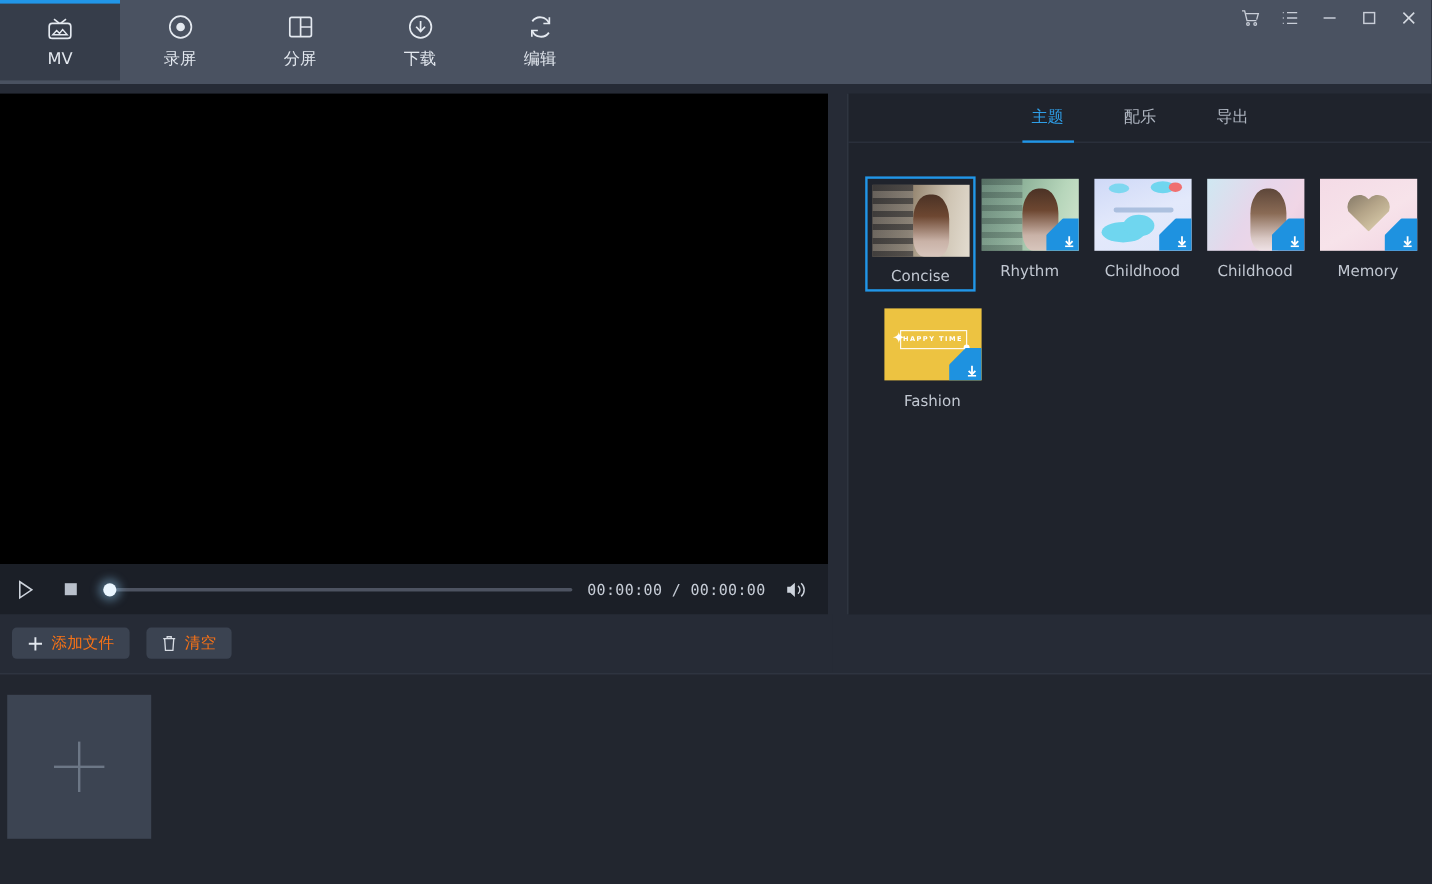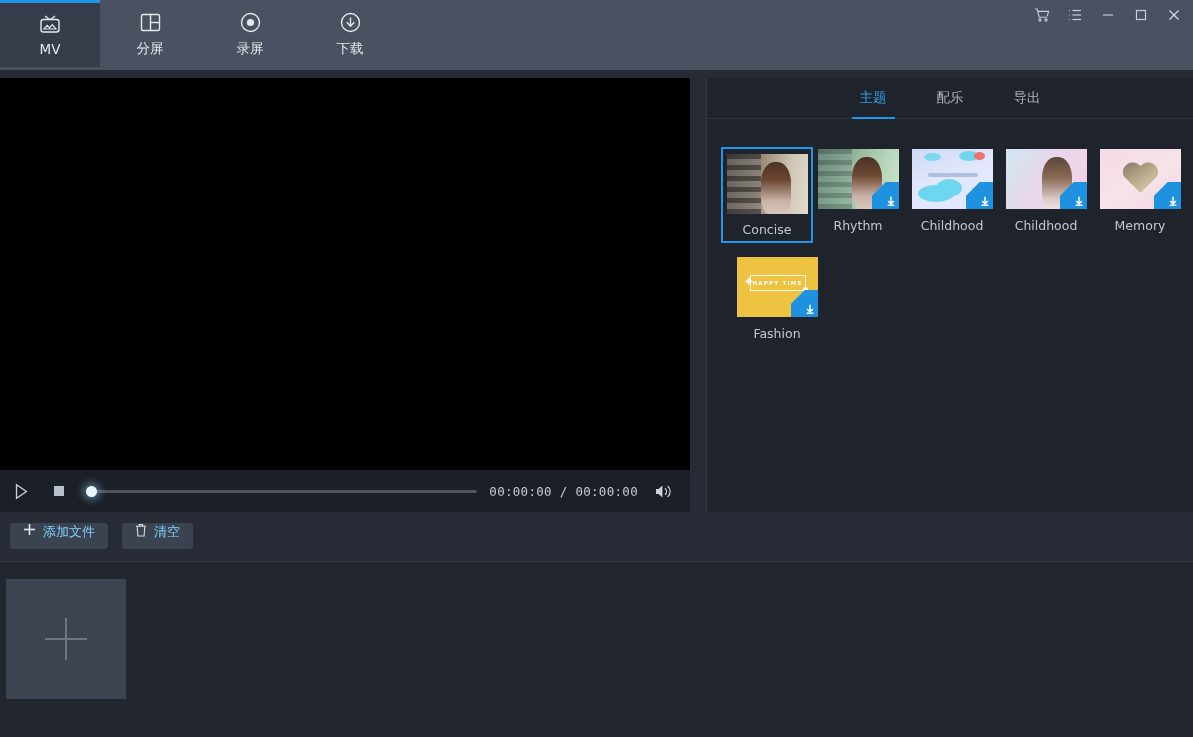--- a/index.html
+++ b/index.html
@@ -119,23 +119,23 @@
     font-family: "DejaVu Sans Mono", monospace; white-space: nowrap;
   }
 
   
   .actionbar {
     position: absolute; left: 0; top: 512px; width: 694px; height: 48px;
     background: #262b36;
     display: flex; align-items: center; gap: 14px; padding-left: 10px;
   }
   .btn {
-    height: 26px; display: inline-flex; align-items: flex-start; gap: 7px;
+    height: 26px; display: inline-flex; align-items: center; gap: 7px;
     padding: 0 13px; border-radius: 4px;
-    background: #3b4351; color: #7dd3fc;
+    background: #3b4351; color: #f97316;
     font-size: 13px; cursor: pointer; border: none;
     font-family: "DejaVu Sans", sans-serif;
   }
   .btn .ic { display: flex; align-items: center; }
 
   
   .rpanel {
     position: absolute; left: 706px; top: 78px; width: 487px; height: 434px;
     background: #1f232c;
     border-left: 1px solid #343a46;
@@ -264,50 +264,61 @@
               <path d="M17 4 L12.5 7.5"></path>
             <rect x="3" y="7.5" width="18" height="12.5" rx="2.5"></rect>
             <path d="M6 17 l3.2-3.6 2.4 2.4 2.6-3.2 3.8 4.4z" stroke-width="1.2"></path>
           </svg>
         </span>
         <span>MV</span>
       </div>
 
       <div class="tab">
         <span class="glyph">
+          <svg width="23" height="23" viewBox="0 0 23 23" fill="none" stroke="#e4e9f0" stroke-width="1.4">
+            <circle cx="11.5" cy="11.5" r="9"></circle>
+            <circle cx="11.5" cy="11.5" r="3.6" fill="#e4e9f0" stroke="none"></circle>
+          </svg>
+        </span>
+        <span>录屏</span>
+      </div>
+
+      <div class="tab">
+        <span class="glyph">
           <svg width="23" height="21" viewBox="0 0 23 21" fill="none" stroke="#e4e9f0" stroke-width="1.4">
             <rect x="2.5" y="2.5" width="18" height="16" rx="1.5"></rect>
             <path d="M11.5 2.5 V18.5"></path>
               <path d="M11.5 10.5 H20.5"></path>
           </svg>
         </span>
         <span>分屏</span>
-      </div>
-
-      <div class="tab">
-        <span class="glyph">
-          <svg width="23" height="23" viewBox="0 0 23 23" fill="none" stroke="#e4e9f0" stroke-width="1.4">
-            <circle cx="11.5" cy="11.5" r="9"></circle>
-            <circle cx="11.5" cy="11.5" r="3.6" fill="#e4e9f0" stroke="none"></circle>
-          </svg>
-        </span>
-        <span>录屏</span>
       </div>
 
       <div class="tab">
         <span class="glyph">
           <svg width="23" height="23" viewBox="0 0 23 23" fill="none" stroke="#e4e9f0" stroke-width="1.4">
             <circle cx="11.5" cy="11.5" r="9"></circle>
             <path d="M11.5 6.5 V15"></path>
               <path d="M7.8 11.3 L11.5 15.2 L15.2 11.3"></path>
           </svg>
         </span>
         <span>下载</span>
       </div>
 
+      <div class="tab">
+        <span class="glyph">
+          <svg width="23" height="23" viewBox="0 0 23 23" fill="none" stroke="#e4e9f0" stroke-width="1.5">
+            <path d="M18.5 8.2 A8 8 0 0 0 4.6 6.8"></path>
+            <path d="M4.5 14.8 A8 8 0 0 0 18.4 16.2"></path>
+            <path d="M18.8 3.4 L18.8 8.6 L13.8 8.6" stroke-width="1.4"></path>
+            <path d="M4.2 19.6 L4.2 14.4 L9.2 14.4" stroke-width="1.4"></path>
+          </svg>
+        </span>
+        <span>编辑</span>
+      </div>
     </div>
 
     <div class="wincontrols">
       <span class="wc">
         <svg width="16" height="16" viewBox="0 0 16 16" fill="none" stroke="#c9ced8" stroke-width="1.1">
           <path d="M1 2 H3.2 L5.2 10.2 H13"></path>
           <path d="M4 4.4 H14.6 L13.2 9.4"></path>
           <circle cx="6" cy="13" r="1.1"></circle>
             <circle cx="12" cy="13" r="1.1"></circle>
         </svg>

